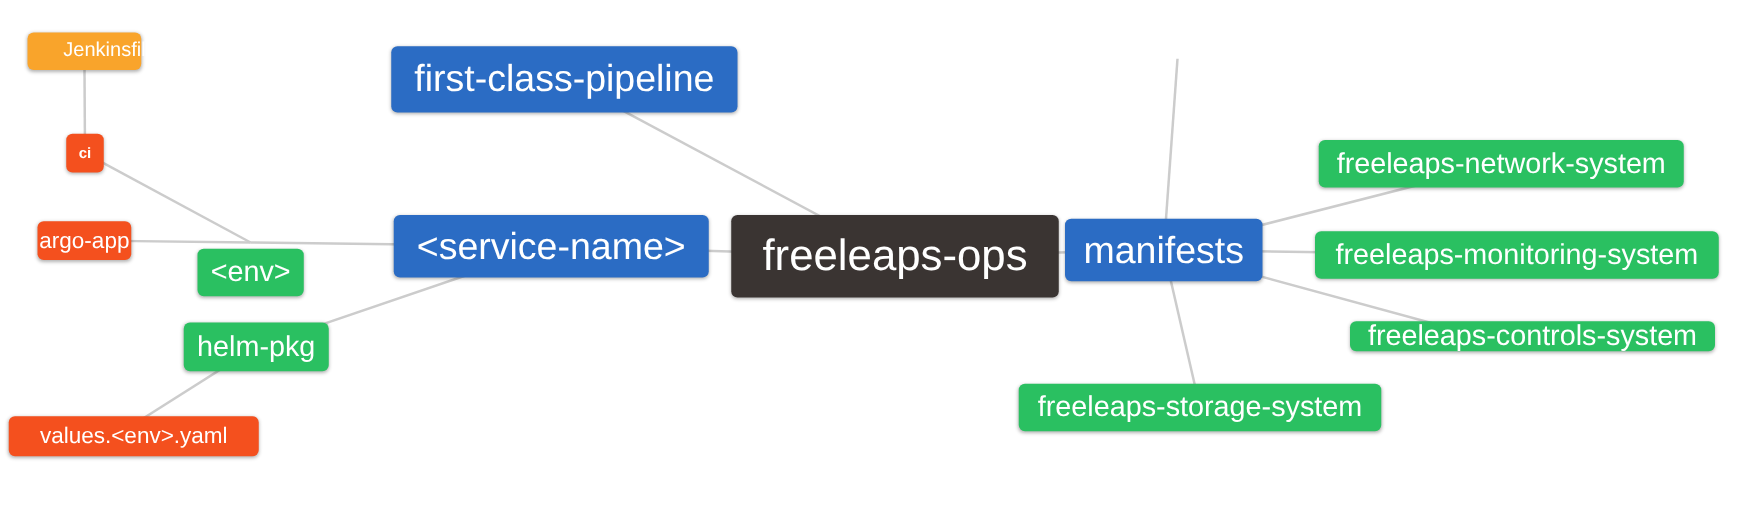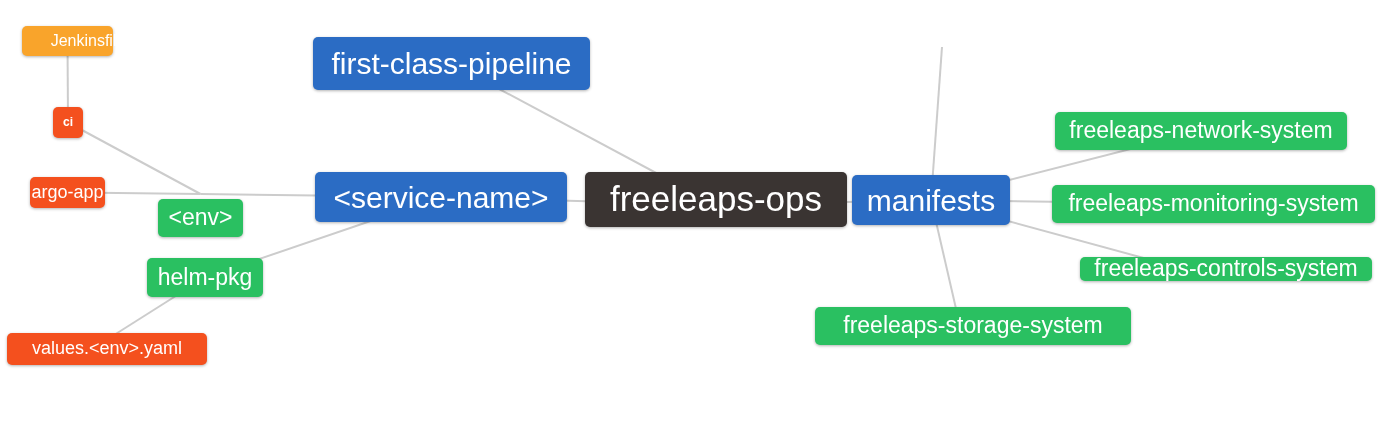--- a/index.html
+++ b/index.html
@@ -55,28 +55,28 @@
       <line x1="451.5" y1="63.5" x2="716" y2="205" stroke="#cccccc" stroke-width="2"></line>
       <line x1="441" y1="197" x2="716" y2="205" stroke="#cccccc" stroke-width="2"></line>
       <line x1="716" y1="205" x2="931" y2="200" stroke="#cccccc" stroke-width="2"></line>
       <line x1="931" y1="200" x2="942" y2="47" stroke="#cccccc" stroke-width="2"></line>
       <line x1="931" y1="200" x2="1201" y2="131" stroke="#cccccc" stroke-width="2"></line>
       <line x1="931" y1="200" x2="1213.5" y2="204" stroke="#cccccc" stroke-width="2"></line>
       <line x1="931" y1="200" x2="1206" y2="275" stroke="#cccccc" stroke-width="2"></line>
       <line x1="931" y1="200" x2="960" y2="326" stroke="#cccccc" stroke-width="2"></line>
     </svg>
   <div id="nodes">
-      <div class="node" style="left: 585px; top: 172px; width: 262px; height: 55px; font-size: 35px; background: rgb(58, 52, 50); color: rgb(255, 255, 255);">freeleaps-ops</div>
+      <div class="node" style="left: 585px; top: 172px; width: 262px; height: 66px; font-size: 35px; background: rgb(58, 52, 50); color: rgb(255, 255, 255);">freeleaps-ops</div>
       <div class="node" style="left: 313px; top: 37px; width: 277px; height: 53px; font-size: 30px; background: rgb(43, 108, 196); color: rgb(255, 255, 255);">first-class-pipeline</div>
       <div class="node" style="left: 315px; top: 172px; width: 252px; height: 50px; font-size: 30px; background: rgb(43, 108, 196); color: rgb(255, 255, 255);">&lt;service-name&gt;</div>
       <div class="node" style="left: 852px; top: 175px; width: 158px; height: 50px; font-size: 30px; background: rgb(43, 108, 196); color: rgb(255, 255, 255);">manifests</div>
       <div class="node" style="left: 158px; top: 175px; width: 85px; height: 38px; font-size: 23px; background: rgb(42, 192, 97); color: rgb(255, 255, 255); margin-top: 24px;">&lt;env&gt;</div>
       <div class="node" style="left: 147px; top: 258px; width: 116px; height: 39px; font-size: 23px; background: rgb(42, 192, 97); color: rgb(255, 255, 255);">helm-pkg</div>
       <div class="node" style="left: 53px; top: 107px; width: 30px; height: 31px; font-size: 12px; background: rgb(244, 80, 30); color: rgb(255, 255, 255); font-weight: bold;">ci</div>
       <div class="node" style="left: 30px; top: 177px; width: 75px; height: 31px; font-size: 18px; background: rgb(244, 80, 30); color: rgb(255, 255, 255);">argo-app</div>
       <div class="node" style="left: 7px; top: 333px; width: 200px; height: 32px; font-size: 18px; background: rgb(244, 80, 30); color: rgb(255, 255, 255);">values.&lt;env&gt;.yaml</div>
       <div class="node" style="left: 22px; top: 26px; width: 91px; height: 30px; font-size: 16px; background: rgb(249, 164, 43); color: rgb(255, 255, 255); padding-left: 41px;">Jenkinsfile</div>
       <div class="node" style="left: 1055px; top: 112px; width: 292px; height: 38px; font-size: 23px; background: rgb(42, 192, 97); color: rgb(255, 255, 255);">freeleaps-network-system</div>
       <div class="node" style="left: 1052px; top: 185px; width: 323px; height: 38px; font-size: 23px; background: rgb(42, 192, 97); color: rgb(255, 255, 255);">freeleaps-monitoring-system</div>
       <div class="node" style="left: 1080px; top: 257px; width: 292px; height: 24px; font-size: 23px; background: rgb(42, 192, 97); color: rgb(255, 255, 255); text-align: center;">freeleaps-controls-system</div>
-      <div class="node" style="left: 815px; top: 307px; width: 316px; height: 38px; font-size: 23px; background: rgb(42, 192, 97); color: rgb(255, 255, 255);">freeleaps-storage-system</div>
+      <div class="node" style="left: 815px; top: 307px; width: 290px; height: 38px; font-size: 23px; background: rgb(42, 192, 97); color: rgb(255, 255, 255);">freeleaps-storage-system</div>
     </div>
 </div>
 
 </body></html>

